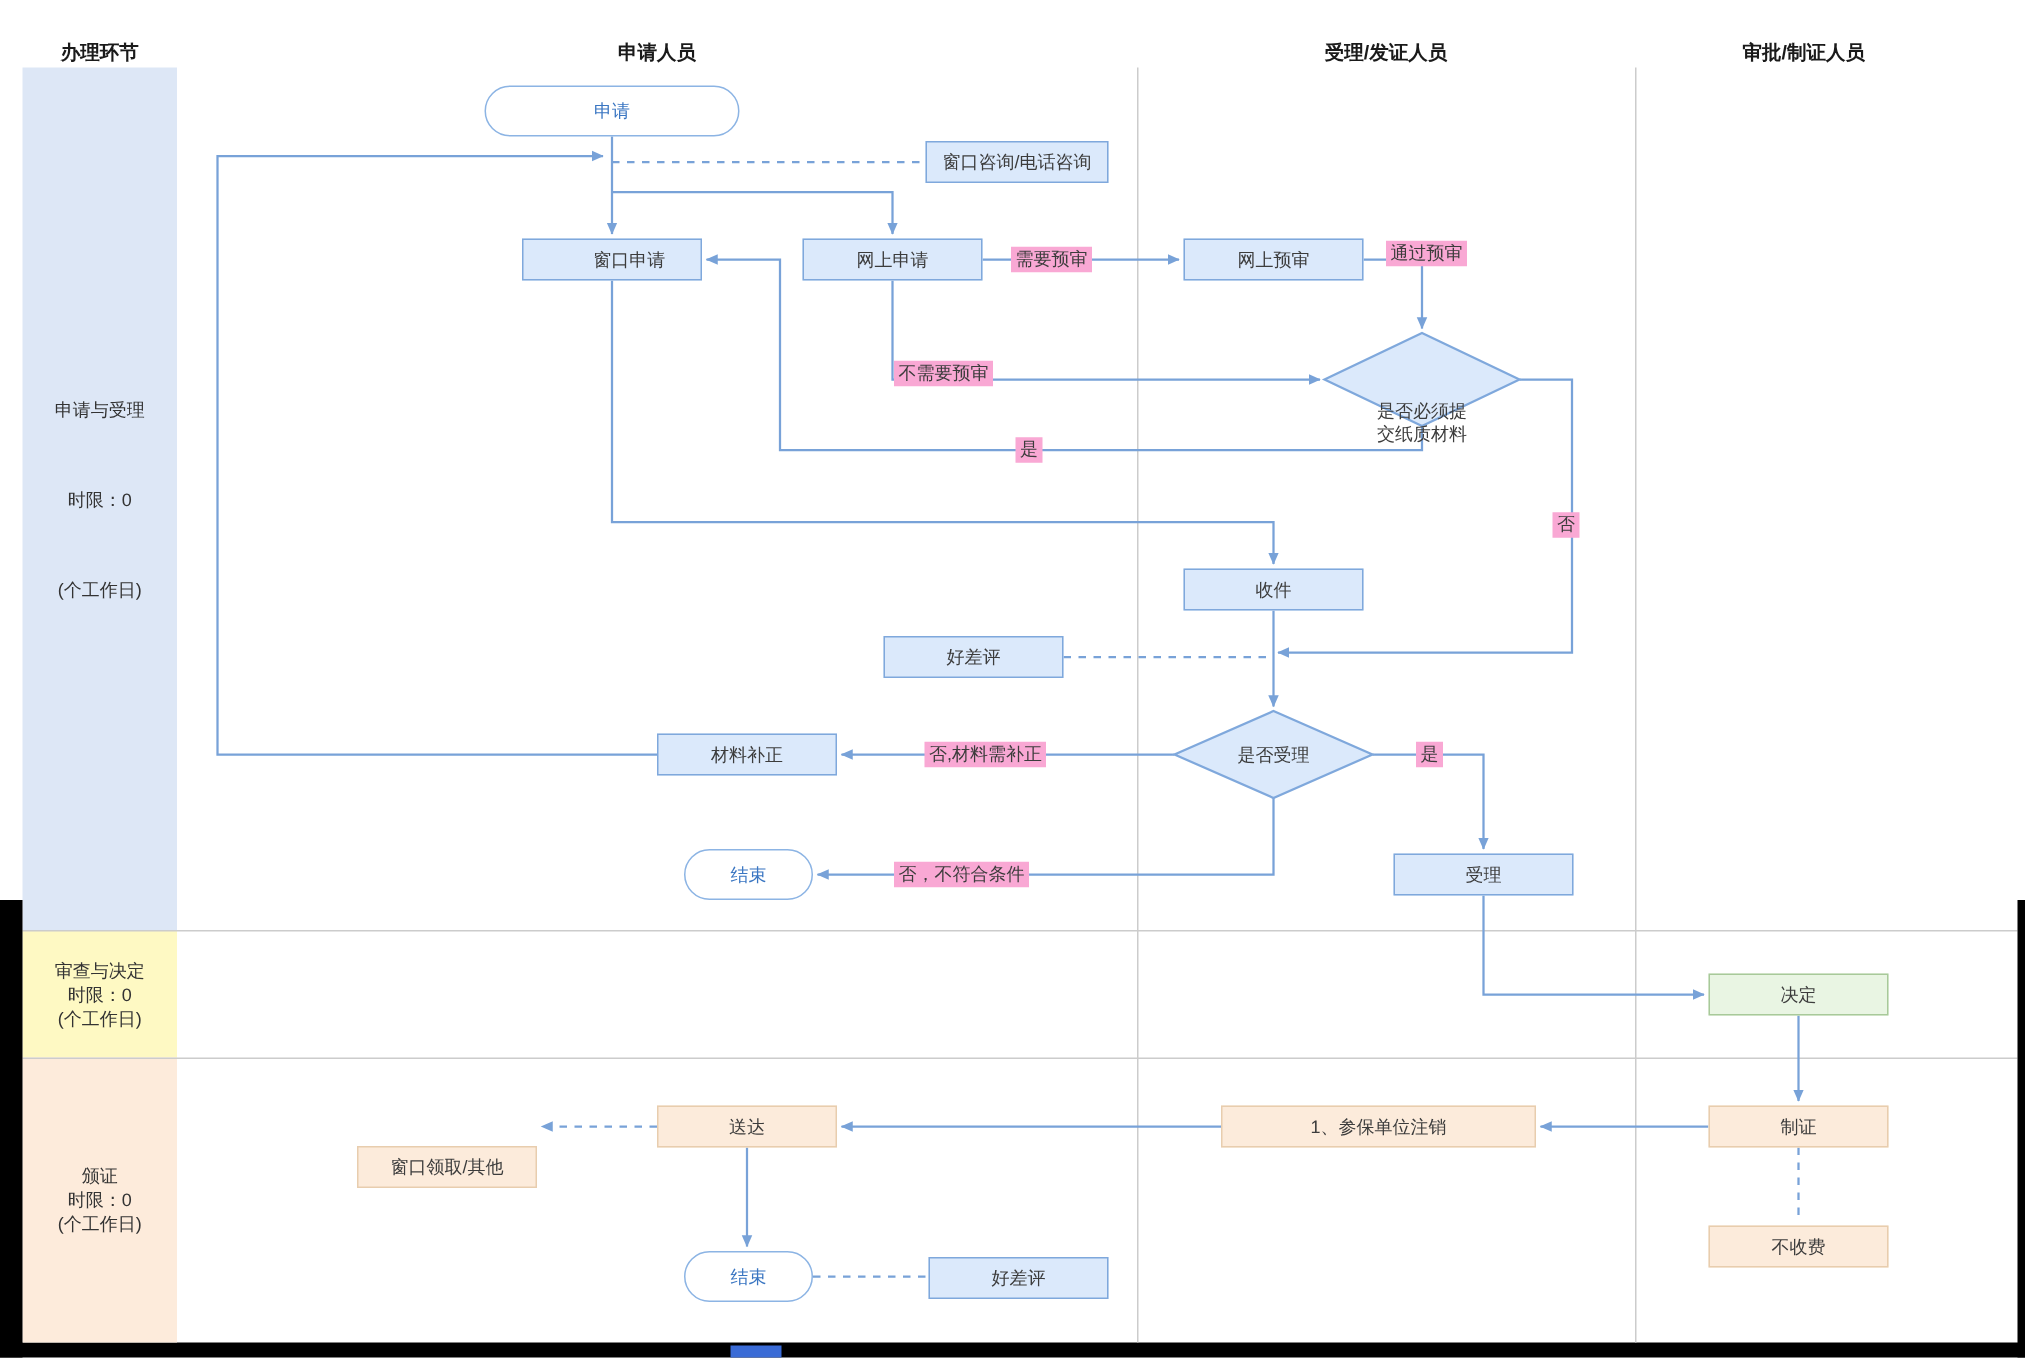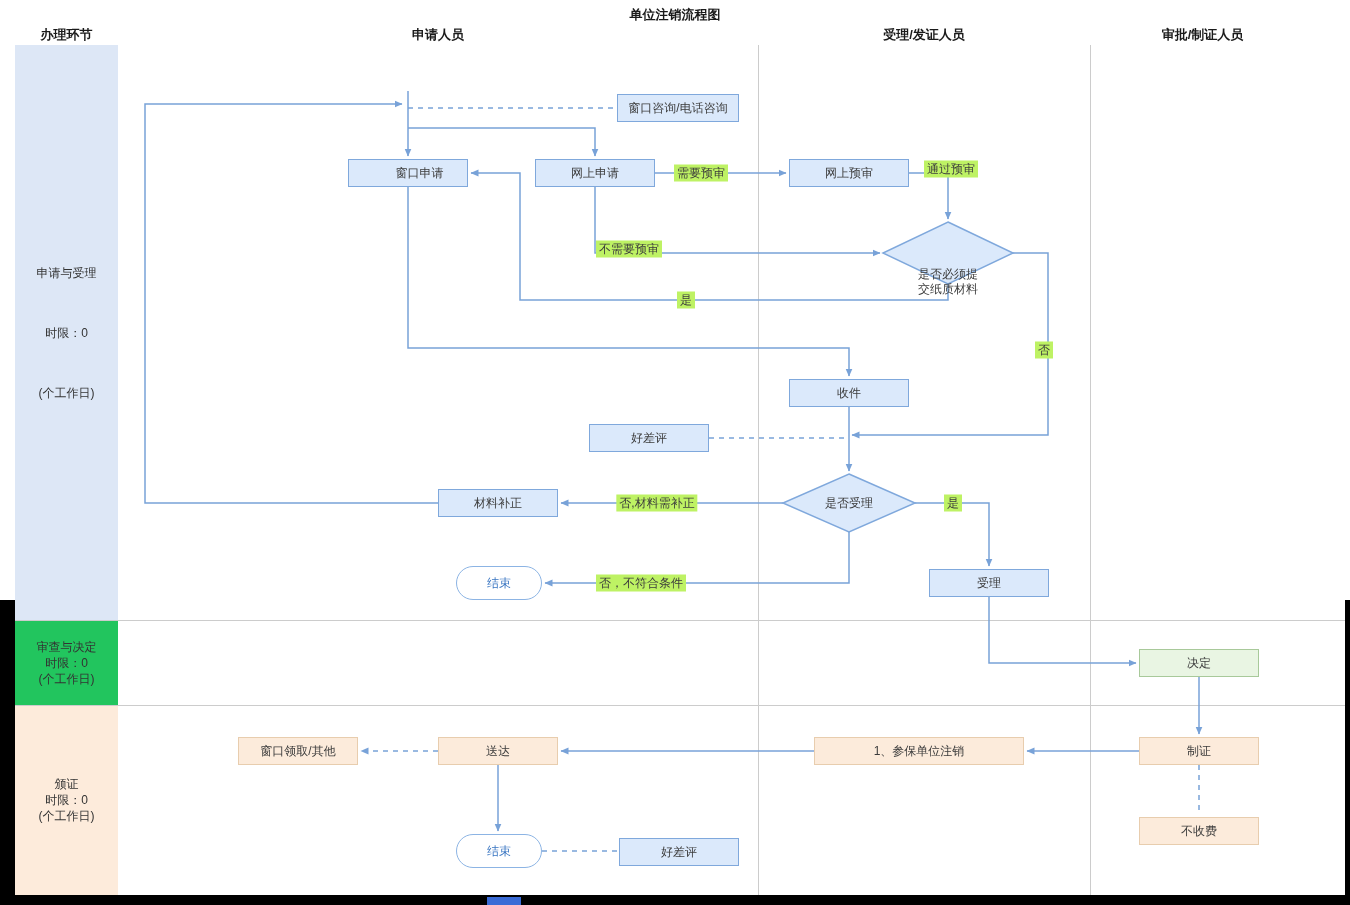--- a/index.html
+++ b/index.html
@@ -8,44 +8,43 @@
     background:#000;
     font-family:"Liberation Sans","DejaVu Sans",sans-serif;
   }
   .canvas{position:absolute;left:0;top:0;width:1350px;height:895px;background:#ffffff;}
   .title{position:absolute;left:0;top:6px;width:1350px;text-align:center;
     font-size:13px;font-weight:bold;color:#1a1a1a;}
   .col-header{position:absolute;top:26px;text-align:center;font-size:13px;font-weight:bold;color:#1a1a1a;}
   .lane{position:absolute;left:15px;width:103px;display:flex;flex-direction:column;
     align-items:center;justify-content:center;font-size:12px;color:#333;line-height:16px;text-align:center;}
   .lane-blue{background:#dde7f6;gap:44px;}
-  .lane-green{background:#22c55e;}
+  .lane-green{background:#fef9c3;}
   .lane-orange{background:#fdebdb;}
   .vline{position:absolute;width:1px;background:#cccccc;}
   .hline{position:absolute;height:1px;background:#cccccc;}
   .wires{position:absolute;left:0;top:0;pointer-events:none;}
   .node{position:absolute;box-sizing:border-box;display:flex;align-items:center;justify-content:center;
     font-size:12px;color:#3c3c3c;text-align:center;line-height:1.25;}
   .blue{background:#dbe9fb;border:1px solid #7fa8dc;}
   .orange{background:#fcebdb;border:1px solid #e8cdae;}
   .green{background:#e9f5e3;border:1px solid #a8c99a;}
   .stadium{background:#ffffff;border:1px solid #8cb4e4;border-radius:17px;color:#3a76c2;}
   .dlabel{position:absolute;display:flex;align-items:center;justify-content:center;
     font-size:12px;color:#3c3c3c;text-align:center;line-height:1.25;}
-  .elabel{position:absolute;transform:translate(-50%,-50%);background:#bef264;
+  .elabel{position:absolute;transform:translate(-50%,-50%);background:#f9a8d4;
     font-size:12px;color:#3c3c3c;padding:0 3px;white-space:nowrap;}
   .mask{position:absolute;background:#000;}
   .thumb{position:absolute;left:487px;top:897px;width:34px;height:8px;background:#3a6bd6;}
 </style>
 </head>
 <body>
 
 <div class="canvas">
 
-  <div class="title">单位注销流程图</div>
   <div class="col-header" style="left:15px;width:103px;">办理环节</div>
   <div class="col-header" style="left:118px;width:640px;">申请人员</div>
   <div class="col-header" style="left:758px;width:332px;">受理/发证人员</div>
   <div class="col-header" style="left:1090px;width:225px;">审批/制证人员</div>
 
   <div class="lane lane-blue" style="top:45px;height:575px;">
     <span>申请与受理</span>
     <span>时限：0</span>
     <span>(个工作日)</span>
   </div>
@@ -93,37 +92,38 @@
       <path d="M438,751 H361" stroke-dasharray="5,5" marker-end="url(#arr)"></path>
       <path d="M498,765 V831" marker-end="url(#arr)"></path>
       <path d="M542,851 H617" stroke-dasharray="5,5"></path>
       <path d="M1199,765 V814" stroke-dasharray="5,5"></path>
       <path d="M408,108 H615" stroke-dasharray="5,5"></path>
     </g>
     <polygon points="948,222 1013,253 948,284 883,253" fill="#dbe9fb" stroke="#7fa8dc" stroke-width="1.5"></polygon>
     <polygon points="849,474 915,503 849,532 783,503" fill="#dbe9fb" stroke="#7fa8dc" stroke-width="1.5"></polygon>
   </svg>
 
+  <div class="node stadium" style="left:323px;top:57px;width:170px;height:34px;">申请</div>
   <div class="node blue" style="left:617px;top:94px;width:122px;height:28px;text-align:center;">窗口咨询/电话咨询</div>
   <div class="node blue" style="left:348px;top:159px;width:120px;height:28px;padding-left:23px;">窗口申请</div>
   <div class="node blue" style="left:535px;top:159px;width:120px;height:28px;">网上申请</div>
   <div class="node blue" style="left:789px;top:159px;width:120px;height:28px;">网上预审</div>
   <div class="dlabel" style="left:916px;top:238px;width:64px;height:32px;margin-top:28px;">是否必须提交纸质材料</div>
   <div class="node blue" style="left:789px;top:379px;width:120px;height:28px;">收件</div>
   <div class="node blue" style="left:589px;top:424px;width:120px;height:28px;">好差评</div>
   <div class="dlabel" style="left:809px;top:495px;width:80px;height:16px;">是否受理</div>
   <div class="node blue" style="left:438px;top:489px;width:120px;height:28px;">材料补正</div>
   <div class="node stadium" style="left:456px;top:566px;width:86px;height:34px;">结束</div>
   <div class="node blue" style="left:929px;top:569px;width:120px;height:28px;">受理</div>
   <div class="node green" style="left:1139px;top:649px;width:120px;height:28px;">决定</div>
   <div class="node orange" style="left:1139px;top:737px;width:120px;height:28px;">制证</div>
   <div class="node orange" style="left:1139px;top:817px;width:120px;height:28px;">不收费</div>
   <div class="node orange" style="left:814px;top:737px;width:210px;height:28px;">1、参保单位注销</div>
   <div class="node orange" style="left:438px;top:737px;width:120px;height:28px;">送达</div>
-  <div class="node orange" style="left:238px;top:737px;width:120px;height:28px;">窗口领取/其他</div>
+  <div class="node orange" style="left:238px;top:764px;width:120px;height:28px;">窗口领取/其他</div>
   <div class="node stadium" style="left:456px;top:834px;width:86px;height:34px;">结束</div>
   <div class="node blue" style="left:619px;top:838px;width:120px;height:28px;">好差评</div>
 
   <div class="elabel" style="left:701px;top:173px;">需要预审</div>
   <div class="elabel" style="left:951px;top:169px;">通过预审</div>
   <div class="elabel" style="left:629px;top:249px;">不需要预审</div>
   <div class="elabel" style="left:686px;top:300px;">是</div>
   <div class="elabel" style="left:1044px;top:350px;">否</div>
   <div class="elabel" style="left:657px;top:503px;text-align:center;">否,材料需补正</div>
   <div class="elabel" style="left:953px;top:503px;">是</div>

